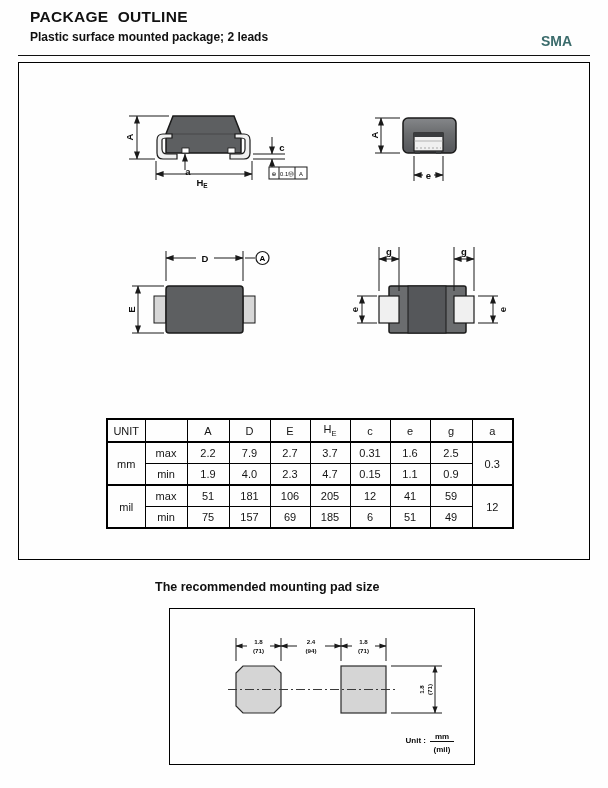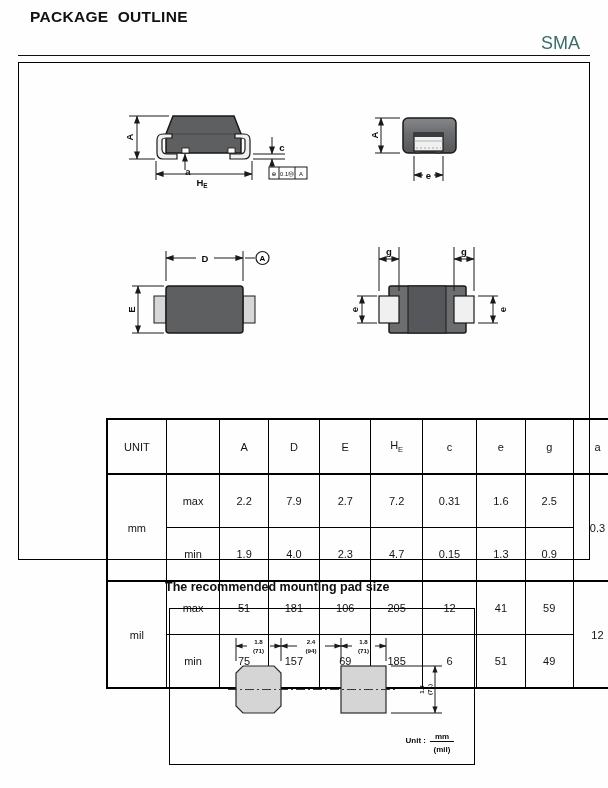--- a/index.html
+++ b/index.html
@@ -1,53 +1,54 @@
 <!DOCTYPE html>
 <html style="--accent: #3a6b6b; --ink: #1a1a1a; --body-dark: #5d5f61; --body-mid: #6b6d6f; --body-center: #55575a; --lead-light: #f0f0f0; --tab-light: #d7d7d7; --pad-gray: #d5d5d5;"><head>
 <meta charset="utf-8">
 <style>
   html,body{margin:0;padding:0;background:#fff;}
   .page{position:relative;width:608px;height:788px;background:#fefefe;font-family:"Liberation Sans",sans-serif;color:#111;overflow:hidden;}
   .title{position:absolute;left:30px;top:8px;font-size:15.5px;font-weight:bold;letter-spacing:.3px;white-space:pre;}
   .subtitle{position:absolute;left:30px;top:30px;font-size:12px;font-weight:bold;}
-  .pkg{position:absolute;left:541px;top:33px;font-size:18px;font-weight:normal;color:var(--accent,#3a6b6b);}
+  .pkg{position:absolute;left:541px;top:33px;font-size:14px;font-weight:bold;color:var(--accent,#3a6b6b);}
   .rule{position:absolute;left:18px;top:55px;width:572px;border-top:1.6px solid #111;}
   .outline-box{position:absolute;left:18px;top:62px;width:572px;height:498px;border:1.4px solid #000;box-sizing:border-box;}
   .outline-box svg{position:absolute;left:0;top:0;}
   
   .dim{stroke:var(--ink,#1a1a1a);stroke-width:1;fill:none;}
   .fill-body{fill:var(--body-dark,#5d5f61);stroke:var(--ink,#1a1a1a);stroke-width:1.5;}
   .fill-bodymid{fill:var(--body-mid,#6b6d6f);stroke:var(--ink,#1a1a1a);stroke-width:1.5;}
   .fill-center{fill:var(--body-center,#55575a);stroke:var(--ink,#1a1a1a);stroke-width:1;}
   .fill-tab{fill:var(--tab-light,#d7d7d7);stroke:var(--ink,#1a1a1a);stroke-width:1;}
   .fill-lead{fill:var(--lead-light,#f0f0f0);stroke:var(--ink,#1a1a1a);stroke-width:1.2;}
   .fill-pad{fill:var(--pad-gray,#d5d5d5);stroke:#2a2a2a;stroke-width:1.2;}
   .lbl{font:bold 9.5px "Liberation Sans",sans-serif;fill:#0d0d0d;}
   .lbl-sub{font:bold 6.5px "Liberation Sans",sans-serif;fill:#0d0d0d;}
   .lbl-tiny{font:bold 6.2px "Liberation Sans",sans-serif;fill:#0d0d0d;}
   .lbl-unit{font:bold 8px "Liberation Sans",sans-serif;fill:#0d0d0d;}
   .frame-txt{font:5.8px "Liberation Sans",sans-serif;fill:#0d0d0d;}
   
   .dim-table{position:absolute;left:87px;top:355px;border-collapse:collapse;border:2px solid #000;table-layout:fixed;font-size:11px;color:#141414;}
-  .dim-table td,.dim-table th{border:1px solid #000;text-align:center;vertical-align:middle;padding:16px;font-weight:normal;height:20px;overflow:hidden;}
+  .dim-table td,.dim-table th{border:1px solid #000;text-align:center;vertical-align:middle;padding:0;font-weight:normal;height:20px;overflow:hidden;}
   .dim-table tr.hdr td,.dim-table tr.hdr th{height:21px;border-bottom:2px solid #000;}
   .dim-table tr.grp td,.dim-table tr.grp th{border-top:2px solid #000;}
   .dim-table td sub{font-size:7.5px;}
   
-  .pad-title{position:absolute;left:165px;top:580px;font-size:12.5px;font-weight:bold;}
+  .pad-title{position:absolute;left:155px;top:580px;font-size:12.5px;font-weight:bold;}
   .pad-box{position:absolute;left:169px;top:608px;width:306px;height:157px;border:1.3px solid #000;box-sizing:border-box;}
   .pad-box svg{position:absolute;left:0;top:0;}
   .cl{stroke:#3a3a3a;stroke-width:1;stroke-dasharray:9 3 2 3;fill:none;}
 </style>
 </head>
 <body>
 
 <div class="page">
 
   <div class="title">PACKAGE  OUTLINE</div>
+  <div class="subtitle">Plastic surface mounted package; 2 leads</div>
   <div class="pkg">SMA</div>
   <div class="rule"></div>
 
   <div class="outline-box">
     <svg width="569" height="495" viewBox="0 0 569 495">
       <defs>
         <marker id="ar" viewBox="0 0 8 6" markerWidth="8" markerHeight="6" refX="7.6" refY="3" orient="auto-start-reverse" markerUnits="userSpaceOnUse">
             <path d="M0,0L8,3L0,6Z" fill="#1a1a1a"></path>
           </marker>
         <linearGradient id="gradSide" x1="0" y1="0" x2="0" y2="1">
@@ -201,34 +202,34 @@
         <td>e</td>
         <td>g</td>
         <td>a</td>
       </tr>
       <tr>
         <td rowspan="2">mm</td>
         <td>max</td>
         <td>2.2</td>
         <td>7.9</td>
         <td>2.7</td>
-        <td>7.2</td>
+        <td>3.7</td>
         <td>0.31</td>
         <td>1.6</td>
         <td>2.5</td>
         <td rowspan="2">0.3</td>
       </tr>
       <tr>
         <td>min</td>
         <td>1.9</td>
         <td>4.0</td>
         <td>2.3</td>
         <td>4.7</td>
         <td>0.15</td>
-        <td>1.3</td>
+        <td>1.1</td>
         <td>0.9</td>
       </tr>
       <tr class="grp">
         <td rowspan="2">mil</td>
         <td>max</td>
         <td>51</td>
         <td>181</td>
         <td>106</td>
         <td>205</td>
         <td>12</td>

